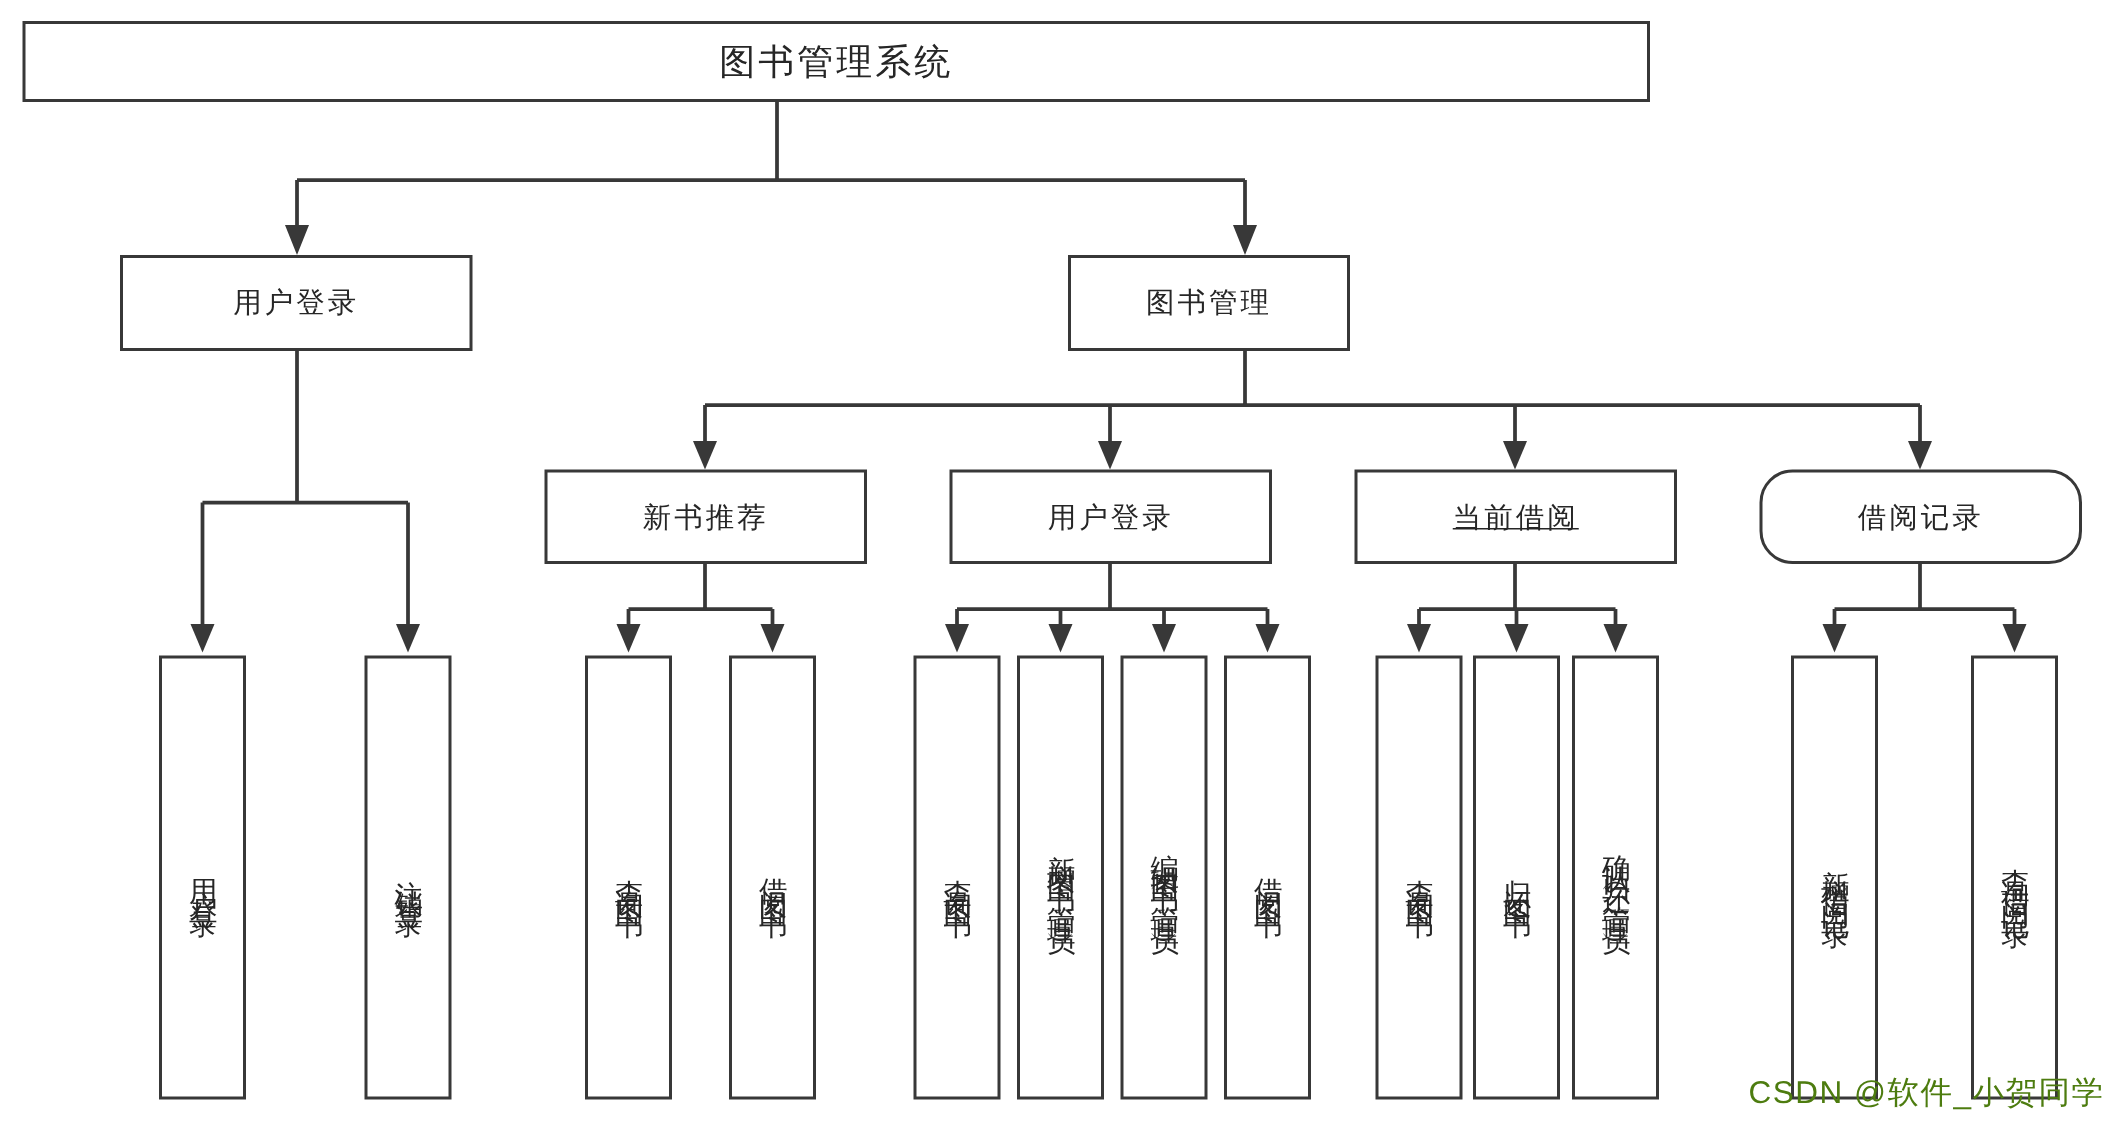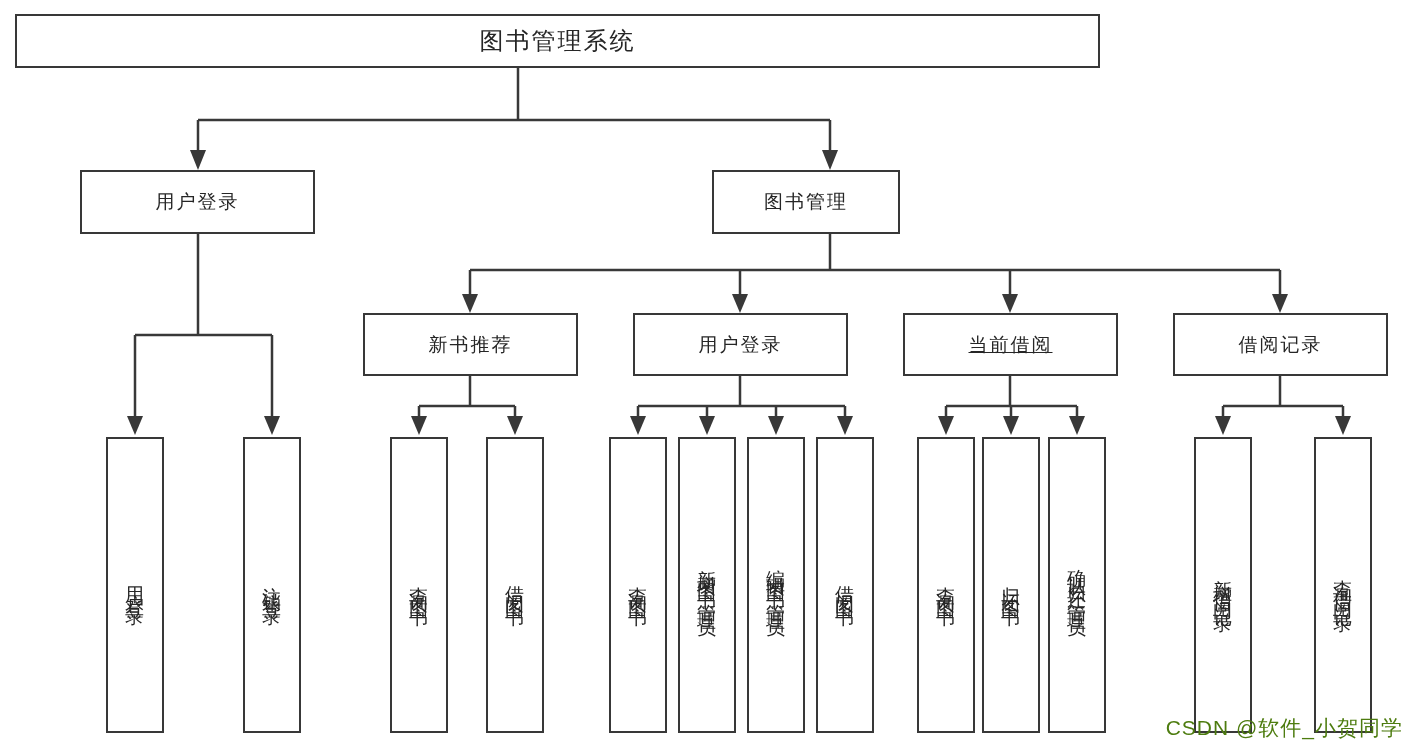--- a/index.html
+++ b/index.html
@@ -23,21 +23,21 @@
     text-align:center;
   }
   .root-node{left:15px;top:14px;width:1085px;height:54px;font-size:24px;letter-spacing:2px;}
   .l2-node{top:170px;height:64px;font-size:19px;letter-spacing:2px;}
   .l2-user{left:80px;width:235px;}
   .l2-book{left:712px;width:188px;}
   .l3-node{top:313px;height:63px;width:215px;font-size:19px;letter-spacing:2px;}
   .l3-a{left:363px;}
   .l3-b{left:633px;}
   .l3-c{left:903px;text-decoration:underline;}
-  .l3-d{left:1173px;}
+  .l3-d{left:1173px;border-radius:22px;}
   .leaf{top:437px;height:296px;width:58px;}
   .leaf .vtext{
     writing-mode:vertical-rl;
     text-orientation:mixed;
     font-size:19px;
     letter-spacing:7px;
     line-height:1;
     white-space:nowrap;
   }
   .watermark{

